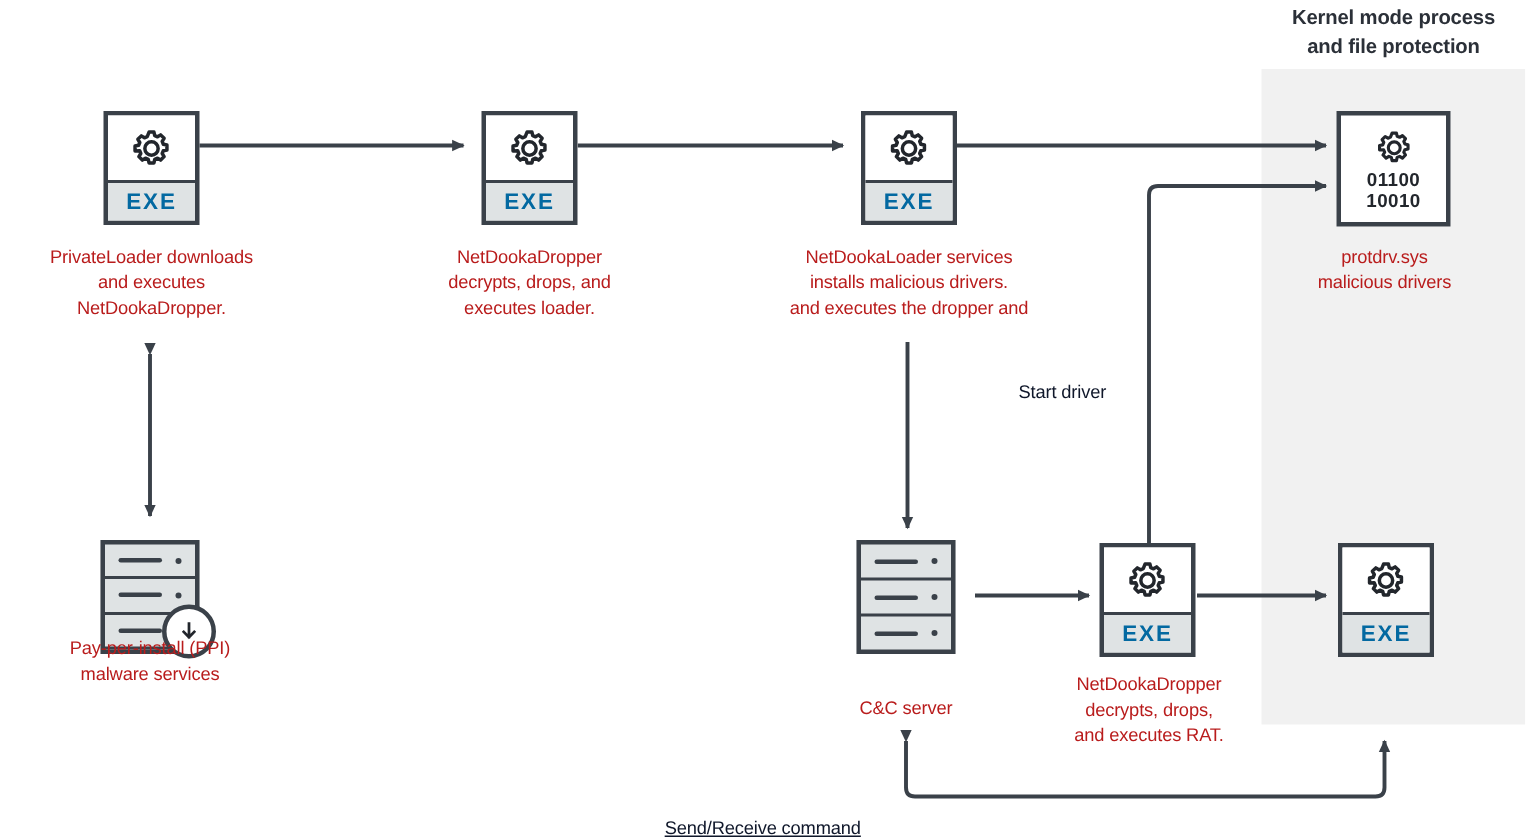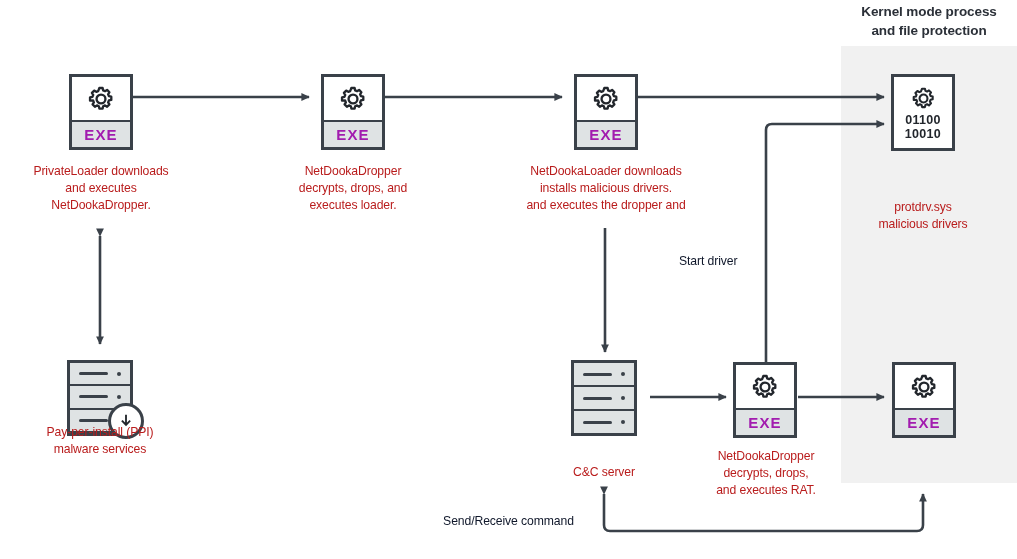--- a/index.html
+++ b/index.html
@@ -57,21 +57,21 @@
   .exe-band {
     height: 25px;
     border-top: 2px solid #3a4149;
     background: #dfe3e4;
     display: flex;
     align-items: center;
     justify-content: center;
     font-size: 15px;
     font-weight: bold;
     letter-spacing: 1.2px;
-    color: #a21caf;
+    color: #0369a1;
   }
   .bin-box {
     position: absolute;
     box-sizing: border-box;
     border: 3px solid #3a4149;
     background: #ffffff;
     display: flex;
     flex-direction: column;
     align-items: center;
     justify-content: center;
@@ -231,36 +231,36 @@
   <div class="exe-box" style="left:574px; top:74px; width:64px; height:76px;">
     <div class="exe-top">
       <svg width="28" height="28" viewBox="0 0 24 24">
         <path fill="none" stroke="#22262c" stroke-width="2" d="M12 8.2a3.8 3.8 0 1 0 0 7.6 3.8 3.8 0 0 0 0-7.6z"></path>
         <path fill="none" stroke="#22262c" stroke-width="2" stroke-linejoin="round" d="M10.6 2.6h2.8l.45 2.05 1.6.66 1.78-1.1 1.98 1.98-1.1 1.78.66 1.6 2.05.45v2.8l-2.05.45-.66 1.6 1.1 1.78-1.98 1.98-1.78-1.1-1.6.66-.45 2.05h-2.8l-.45-2.05-1.6-.66-1.78 1.1-1.98-1.98 1.1-1.78-.66-1.6L2.6 13.4v-2.8l2.05-.45.66-1.6-1.1-1.78 1.98-1.98 1.78 1.1 1.6-.66z"></path>
       </svg>
     </div>
     <div class="exe-band">EXE</div>
   </div>
   <div class="caption" style="left:495px; top:163px; width:222px;">
-    <div>NetDookaLoader downloads</div>
+    <div>NetDookaLoader services</div>
     <div>installs malicious drivers.</div>
     <div>and executes the dropper and</div>
   </div>
 
-  <div class="bin-box" style="left:891px; top:74px; width:64px; height:77px;">
+  <div class="bin-box" style="left:891px; top:74px; width:76px; height:77px;">
     <svg width="25" height="25" viewBox="0 0 24 24">
       <path fill="none" stroke="#22262c" stroke-width="2" d="M12 8.2a3.8 3.8 0 1 0 0 7.6 3.8 3.8 0 0 0 0-7.6z"></path>
       <path fill="none" stroke="#22262c" stroke-width="2" stroke-linejoin="round" d="M10.6 2.6h2.8l.45 2.05 1.6.66 1.78-1.1 1.98 1.98-1.1 1.78.66 1.6 2.05.45v2.8l-2.05.45-.66 1.6 1.1 1.78-1.98 1.98-1.78-1.1-1.6.66-.45 2.05h-2.8l-.45-2.05-1.6-.66-1.78 1.1-1.98-1.98 1.1-1.78-.66-1.6L2.6 13.4v-2.8l2.05-.45.66-1.6-1.1-1.78 1.98-1.98 1.78 1.1 1.6-.66z"></path>
     </svg>
     <div class="bin-text">
       <div>01100</div>
       <div>10010</div>
     </div>
   </div>
-  <div class="caption" style="left:843px; top:163px; width:160px;margin-top:36px;">
+  <div class="caption" style="left:843px; top:163px; width:160px;">
     <div>protdrv.sys</div>
     <div>malicious drivers</div>
   </div>
 
   <div class="server" style="left:67px; top:360px; width:66px; height:76px;">
     <div class="server-row">
       <span class="server-line"></span>
       <span class="server-dot"></span>
     </div>
     <div class="server-row">
@@ -319,15 +319,15 @@
     <div class="exe-top">
       <svg width="28" height="28" viewBox="0 0 24 24">
         <path fill="none" stroke="#22262c" stroke-width="2" d="M12 8.2a3.8 3.8 0 1 0 0 7.6 3.8 3.8 0 0 0 0-7.6z"></path>
         <path fill="none" stroke="#22262c" stroke-width="2" stroke-linejoin="round" d="M10.6 2.6h2.8l.45 2.05 1.6.66 1.78-1.1 1.98 1.98-1.1 1.78.66 1.6 2.05.45v2.8l-2.05.45-.66 1.6 1.1 1.78-1.98 1.98-1.78-1.1-1.6.66-.45 2.05h-2.8l-.45-2.05-1.6-.66-1.78 1.1-1.98-1.98 1.1-1.78-.66-1.6L2.6 13.4v-2.8l2.05-.45.66-1.6-1.1-1.78 1.98-1.98 1.78 1.1 1.6-.66z"></path>
       </svg>
     </div>
     <div class="exe-band">EXE</div>
   </div>
 
   <div class="edge-label" style="left:679px; top:253px;">Start driver</div>
-  <div class="edge-label" style="left:0px; top:513px; width:1017px; text-align:center;">Send/Receive command</div>
+  <div class="edge-label" style="left:0px; top:544px; width:1017px; text-align:center;text-decoration:underline;">Send/Receive command</div>
 
 </div>
 
 </body></html>

